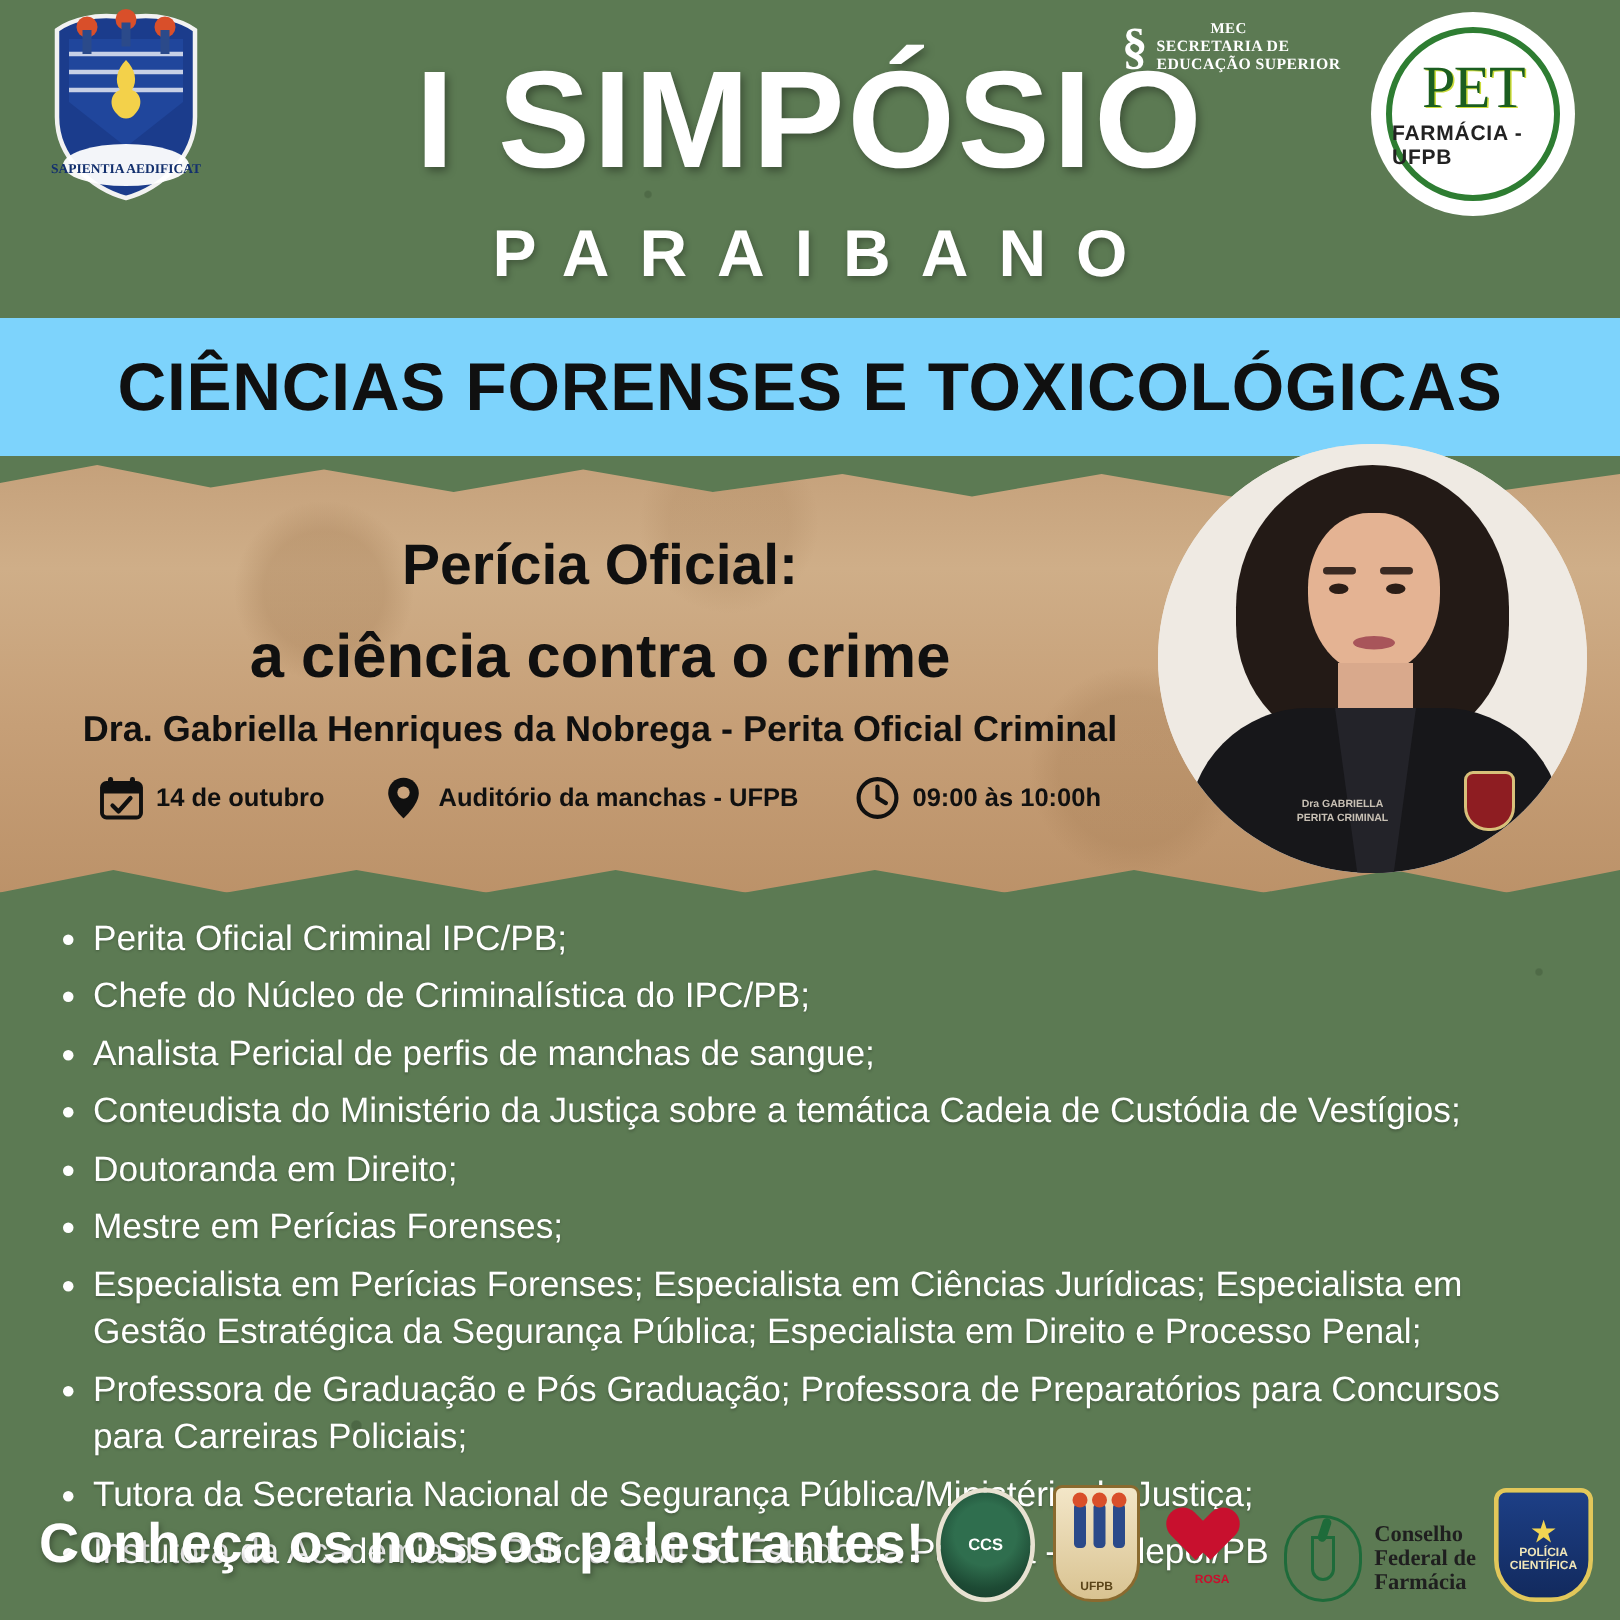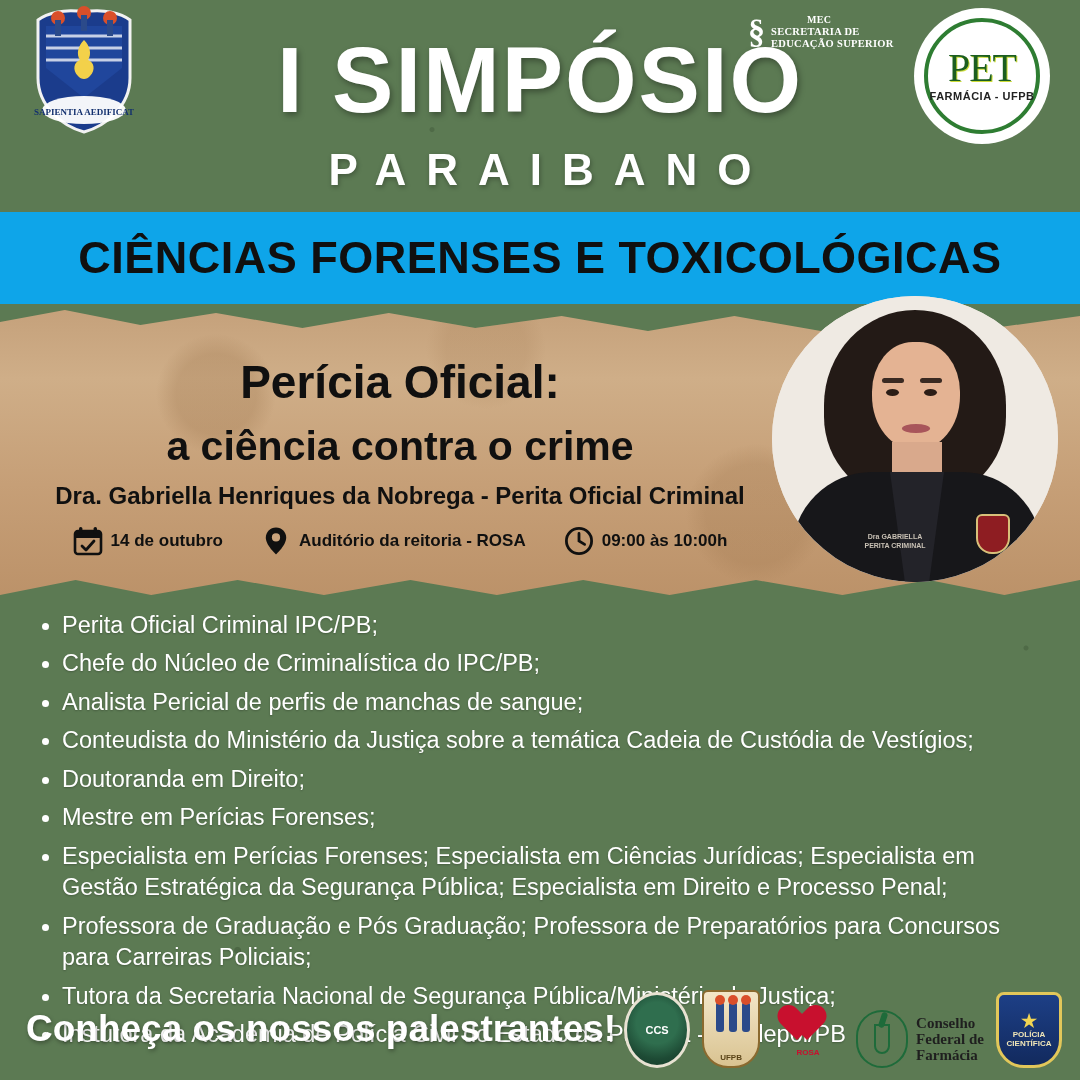--- a/index.html
+++ b/index.html
@@ -98,29 +98,29 @@
     position: relative;
   }
   .pet-inner .pet-word {
     font-size: 40px; font-weight: normal; color: #1b5e20;
     font-family: "Liberation Serif", serif;
     letter-spacing: -1px;
     line-height: .9;
     text-shadow: 1px 1px 0 #cddc39;
   }
   .pet-inner .pet-sub {
-    font-size: 11px; font-weight: bold; color: #222;
+    font-size: 14px; font-weight: bold; color: #222;
     letter-spacing: .5px; margin-top: 4px;
   }
 
   
   .band {
     position: relative;
     height: 92px;
-    background: #0ea5e9;
+    background: #7dd3fc;
     display: flex; align-items: center; justify-content: center;
     z-index: 2;
   }
   .band-text {
     color: #101010;
     font-size: 45px;
     font-weight: bold;
     letter-spacing: .5px;
     text-align: center;
   }
@@ -152,21 +152,21 @@
       radial-gradient(circle at 70% 70%, rgba(150,110,70,.20) 0 50px, transparent 70px),
       radial-gradient(circle at 45% 15%, rgba(160,120,80,.18) 0 40px, transparent 60px);
   }
   .torn-content {
     position: absolute;
     left: 0; top: 0; width: 790px; height: 300px;
     padding: 52px 10px 0 20px;
     text-align: center;
   }
   .talk-line1 {
-    font-size: 46px; font-weight: bold; color: #101010;
+    font-size: 38px; font-weight: bold; color: #101010;
     line-height: 1.15;
   }
   .talk-line2 {
     font-size: 41px; font-weight: bold; color: #101010;
     line-height: 1.15; margin-top: 14px;
   }
   .speaker {
     margin-top: 12px;
     font-size: 24px; font-weight: bold; color: #101010;
   }
@@ -393,21 +393,21 @@
           <span class="mtext">14 de outubro</span>
         </div>
 
         <div class="meta-item">
           <span>
             <svg class="ico" viewBox="0 0 30 30">
               <path d="M15 1.5 C9.2 1.5 4.8 6 4.8 11.6 C4.8 19.4 15 28.5 15 28.5 C15 28.5 25.2 19.4 25.2 11.6 C25.2 6 20.8 1.5 15 1.5 Z" fill="#101010"></path>
               <circle cx="15" cy="11.4" r="4.1" fill="#c9a37c"></circle>
             </svg>
           </span>
-          <span class="mtext">Auditório da reitoria - ROSA</span>
+          <span class="mtext">Auditório da manchas - UFPB</span>
         </div>
 
         <div class="meta-item">
           <span>
             <svg class="ico" viewBox="0 0 30 30">
               <circle cx="15" cy="15" r="12.6" fill="none" stroke="#101010" stroke-width="2.8"></circle>
               <path d="M15 7.4 L15 15 L20.6 18.4" fill="none" stroke="#101010" stroke-width="2.8" stroke-linecap="round"></path>
             </svg>
           </span>
           <span class="mtext">09:00 às 10:00h</span>

